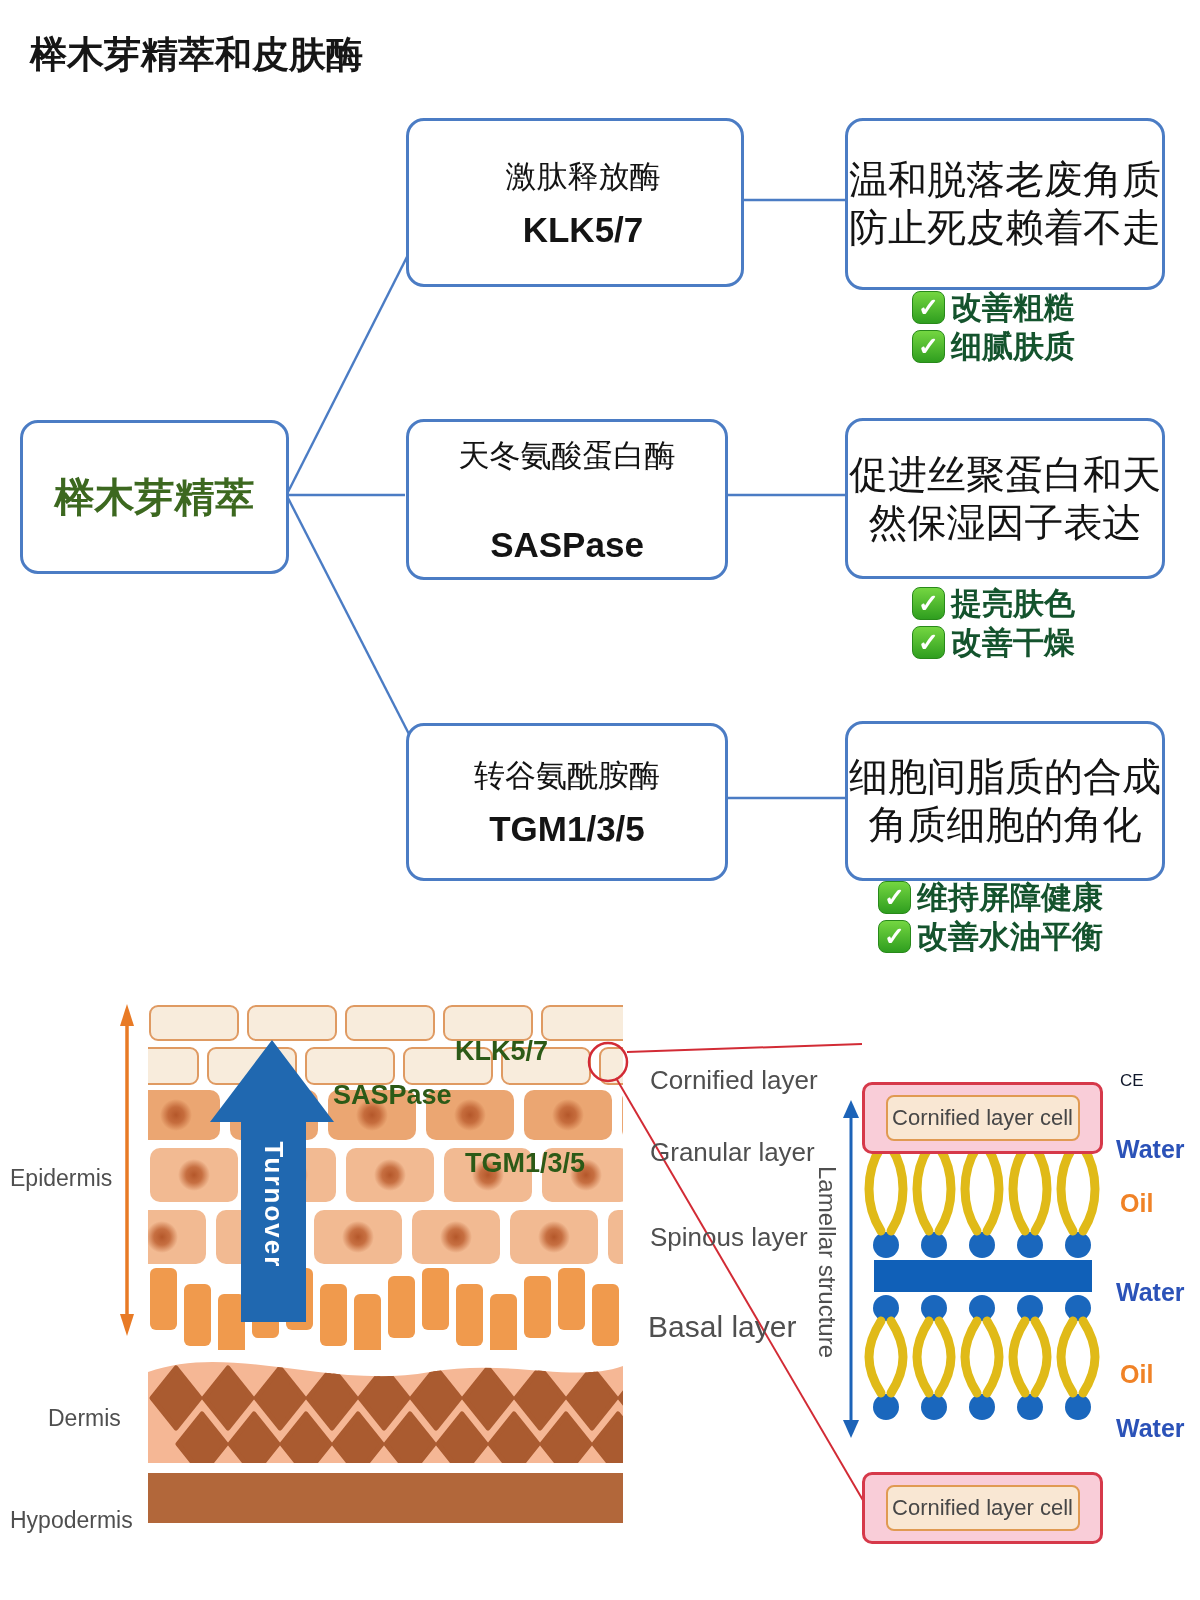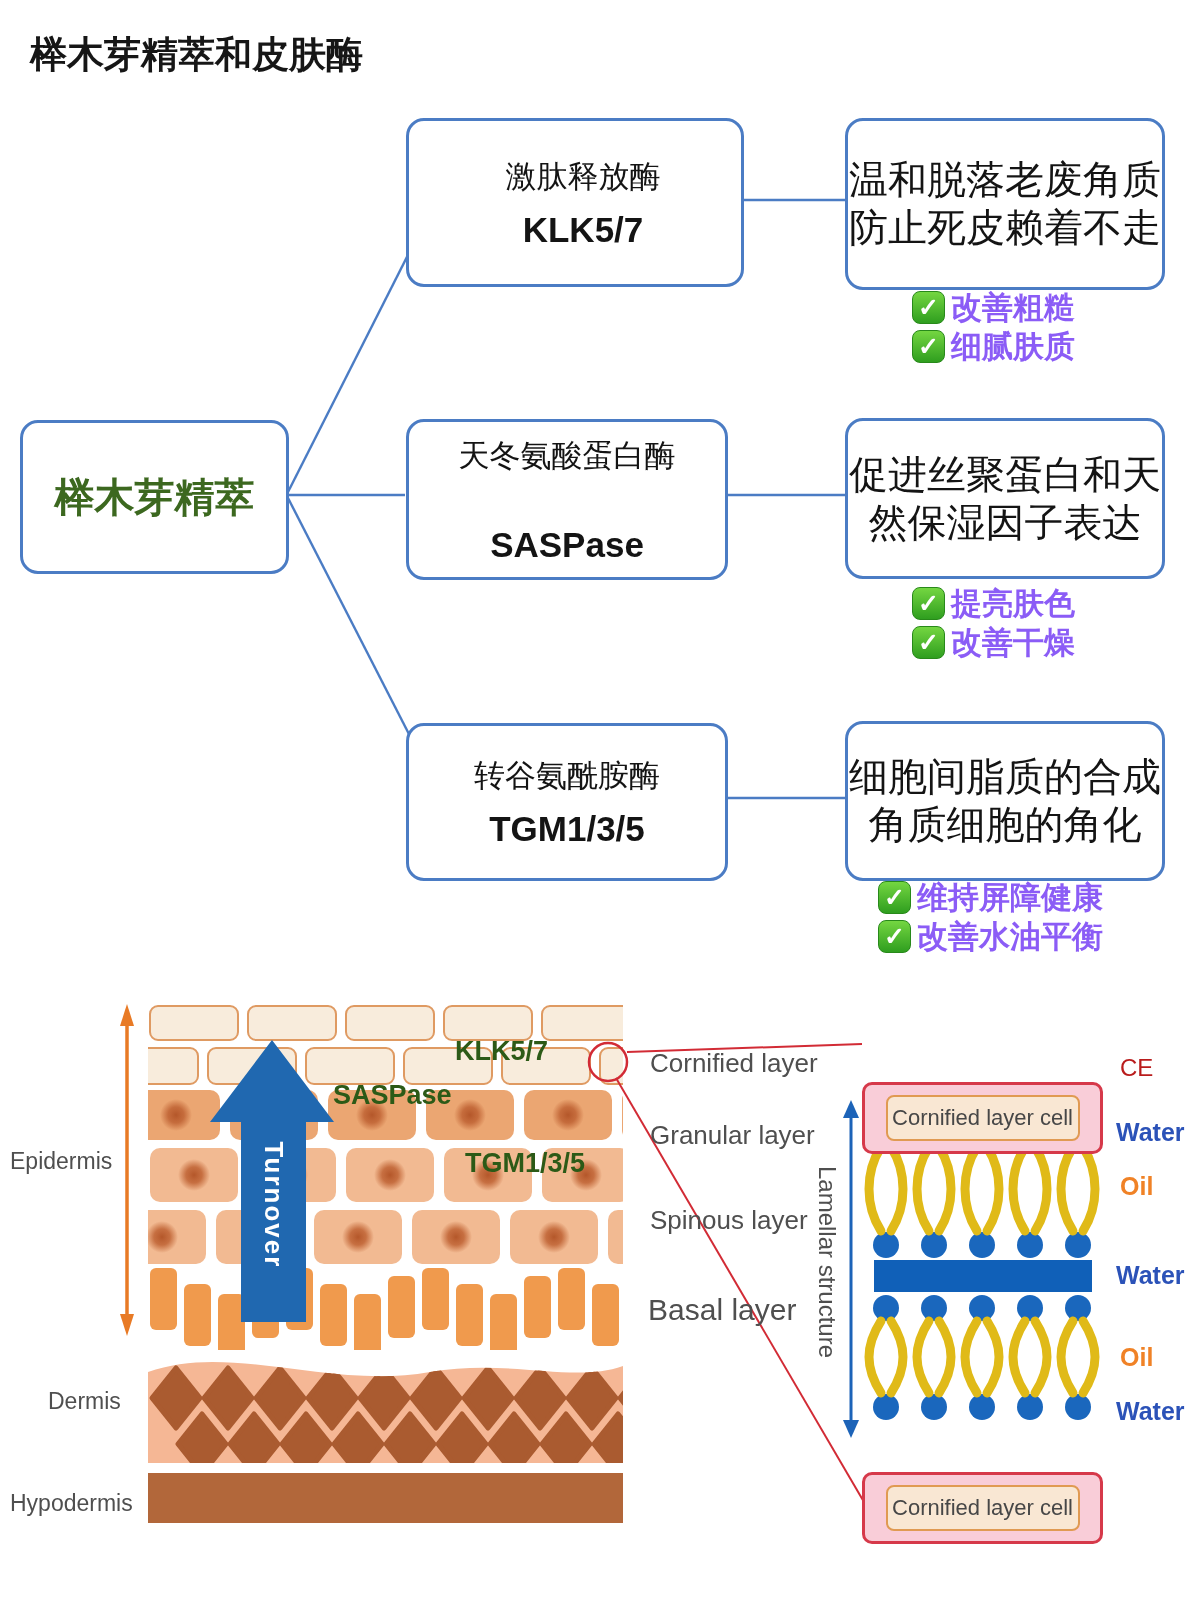--- a/index.html
+++ b/index.html
@@ -12,36 +12,36 @@
         display:flex;flex-direction:column;align-items:center;justify-content:center;z-index:1;}
   .src-label{font-family:"Liberation Serif",serif;font-size:40px;font-weight:bold;color:#3c681f;}
   .cn{font-family:"Liberation Serif",serif;font-size:31px;color:#141414;}
   .en{font-family:"Liberation Sans",sans-serif;font-size:35px;font-weight:bold;color:#141414;margin-top:12px;}
   .fx{font-family:"Liberation Serif",serif;font-size:39px;color:#141414;line-height:1.22;text-align:center;white-space:nowrap;}
   .bgroup{position:absolute;display:flex;flex-direction:column;z-index:1;}
   .brow{display:flex;align-items:center;gap:6px;height:39px;}
   .chk{width:33px;height:33px;border-radius:8px;flex:0 0 33px;
        background:linear-gradient(180deg,#74d641,#2f9e1f);color:#fff;font-weight:bold;font-size:25px;
        display:flex;align-items:center;justify-content:center;border:1px solid #28891a;box-sizing:border-box;}
-  .btxt{font-size:31px;font-weight:bold;color:#8b5cf6;font-family:"Liberation Sans",sans-serif;white-space:nowrap;}
+  .btxt{font-size:31px;font-weight:bold;color:#14532d;font-family:"Liberation Sans",sans-serif;white-space:nowrap;}
   .serif .btxt{font-family:"Liberation Serif",serif;}
-  .lab{position:absolute;font-family:"Liberation Sans",sans-serif;color:#4f4f4f;z-index:1;white-space:nowrap;}
+  .lab{position:absolute;font-family:"Liberation Sans",sans-serif;color:#4f4f4f;z-index:1;white-space:nowrap;margin-top:17px;}
   .gray23{font-size:23px;}
   .green-ann{position:absolute;font-size:27px;font-weight:bold;color:#2c5a17;z-index:1;white-space:nowrap;}
   .rot{transform:translate(-50%,-50%) rotate(90deg);}
   #turnover-label{position:absolute;left:273px;top:1205px;color:#fff;font-size:26px;font-weight:bold;
                   letter-spacing:2px;z-index:1;white-space:nowrap;}
   #lamellar-label{position:absolute;left:827px;top:1262px;color:#4f4f4f;font-size:24px;z-index:1;white-space:nowrap;}
   .pinkbox{position:absolute;background:#f9cdd8;border:3px solid #d6394a;border-radius:10px;
            display:flex;align-items:center;justify-content:center;z-index:1;box-sizing:border-box;margin-top:40px;}
   .innerbox{background:#f9e7d3;border:2px solid #e09a52;border-radius:8px;width:190px;height:42px;
             display:flex;align-items:center;justify-content:center;font-size:22px;color:#474747;white-space:nowrap;}
   .water{color:#2b52b8;font-weight:bold;font-size:25px;}
   .oil{color:#f08226;font-weight:bold;font-size:25px;}
-  .ce{color:#b91c1c;font-size:24px;text-align:center;}
+  .ce{color:#0f172a;font-size:17px;text-align:center;}
 </style>
 </head>
 <body>
 
 <div id="page">
 
   <svg id="decor-svg" width="1200" height="1600">
       <defs>
     <radialGradient id="nuc">
       <stop offset="0" stop-color="#b4572a"></stop>

